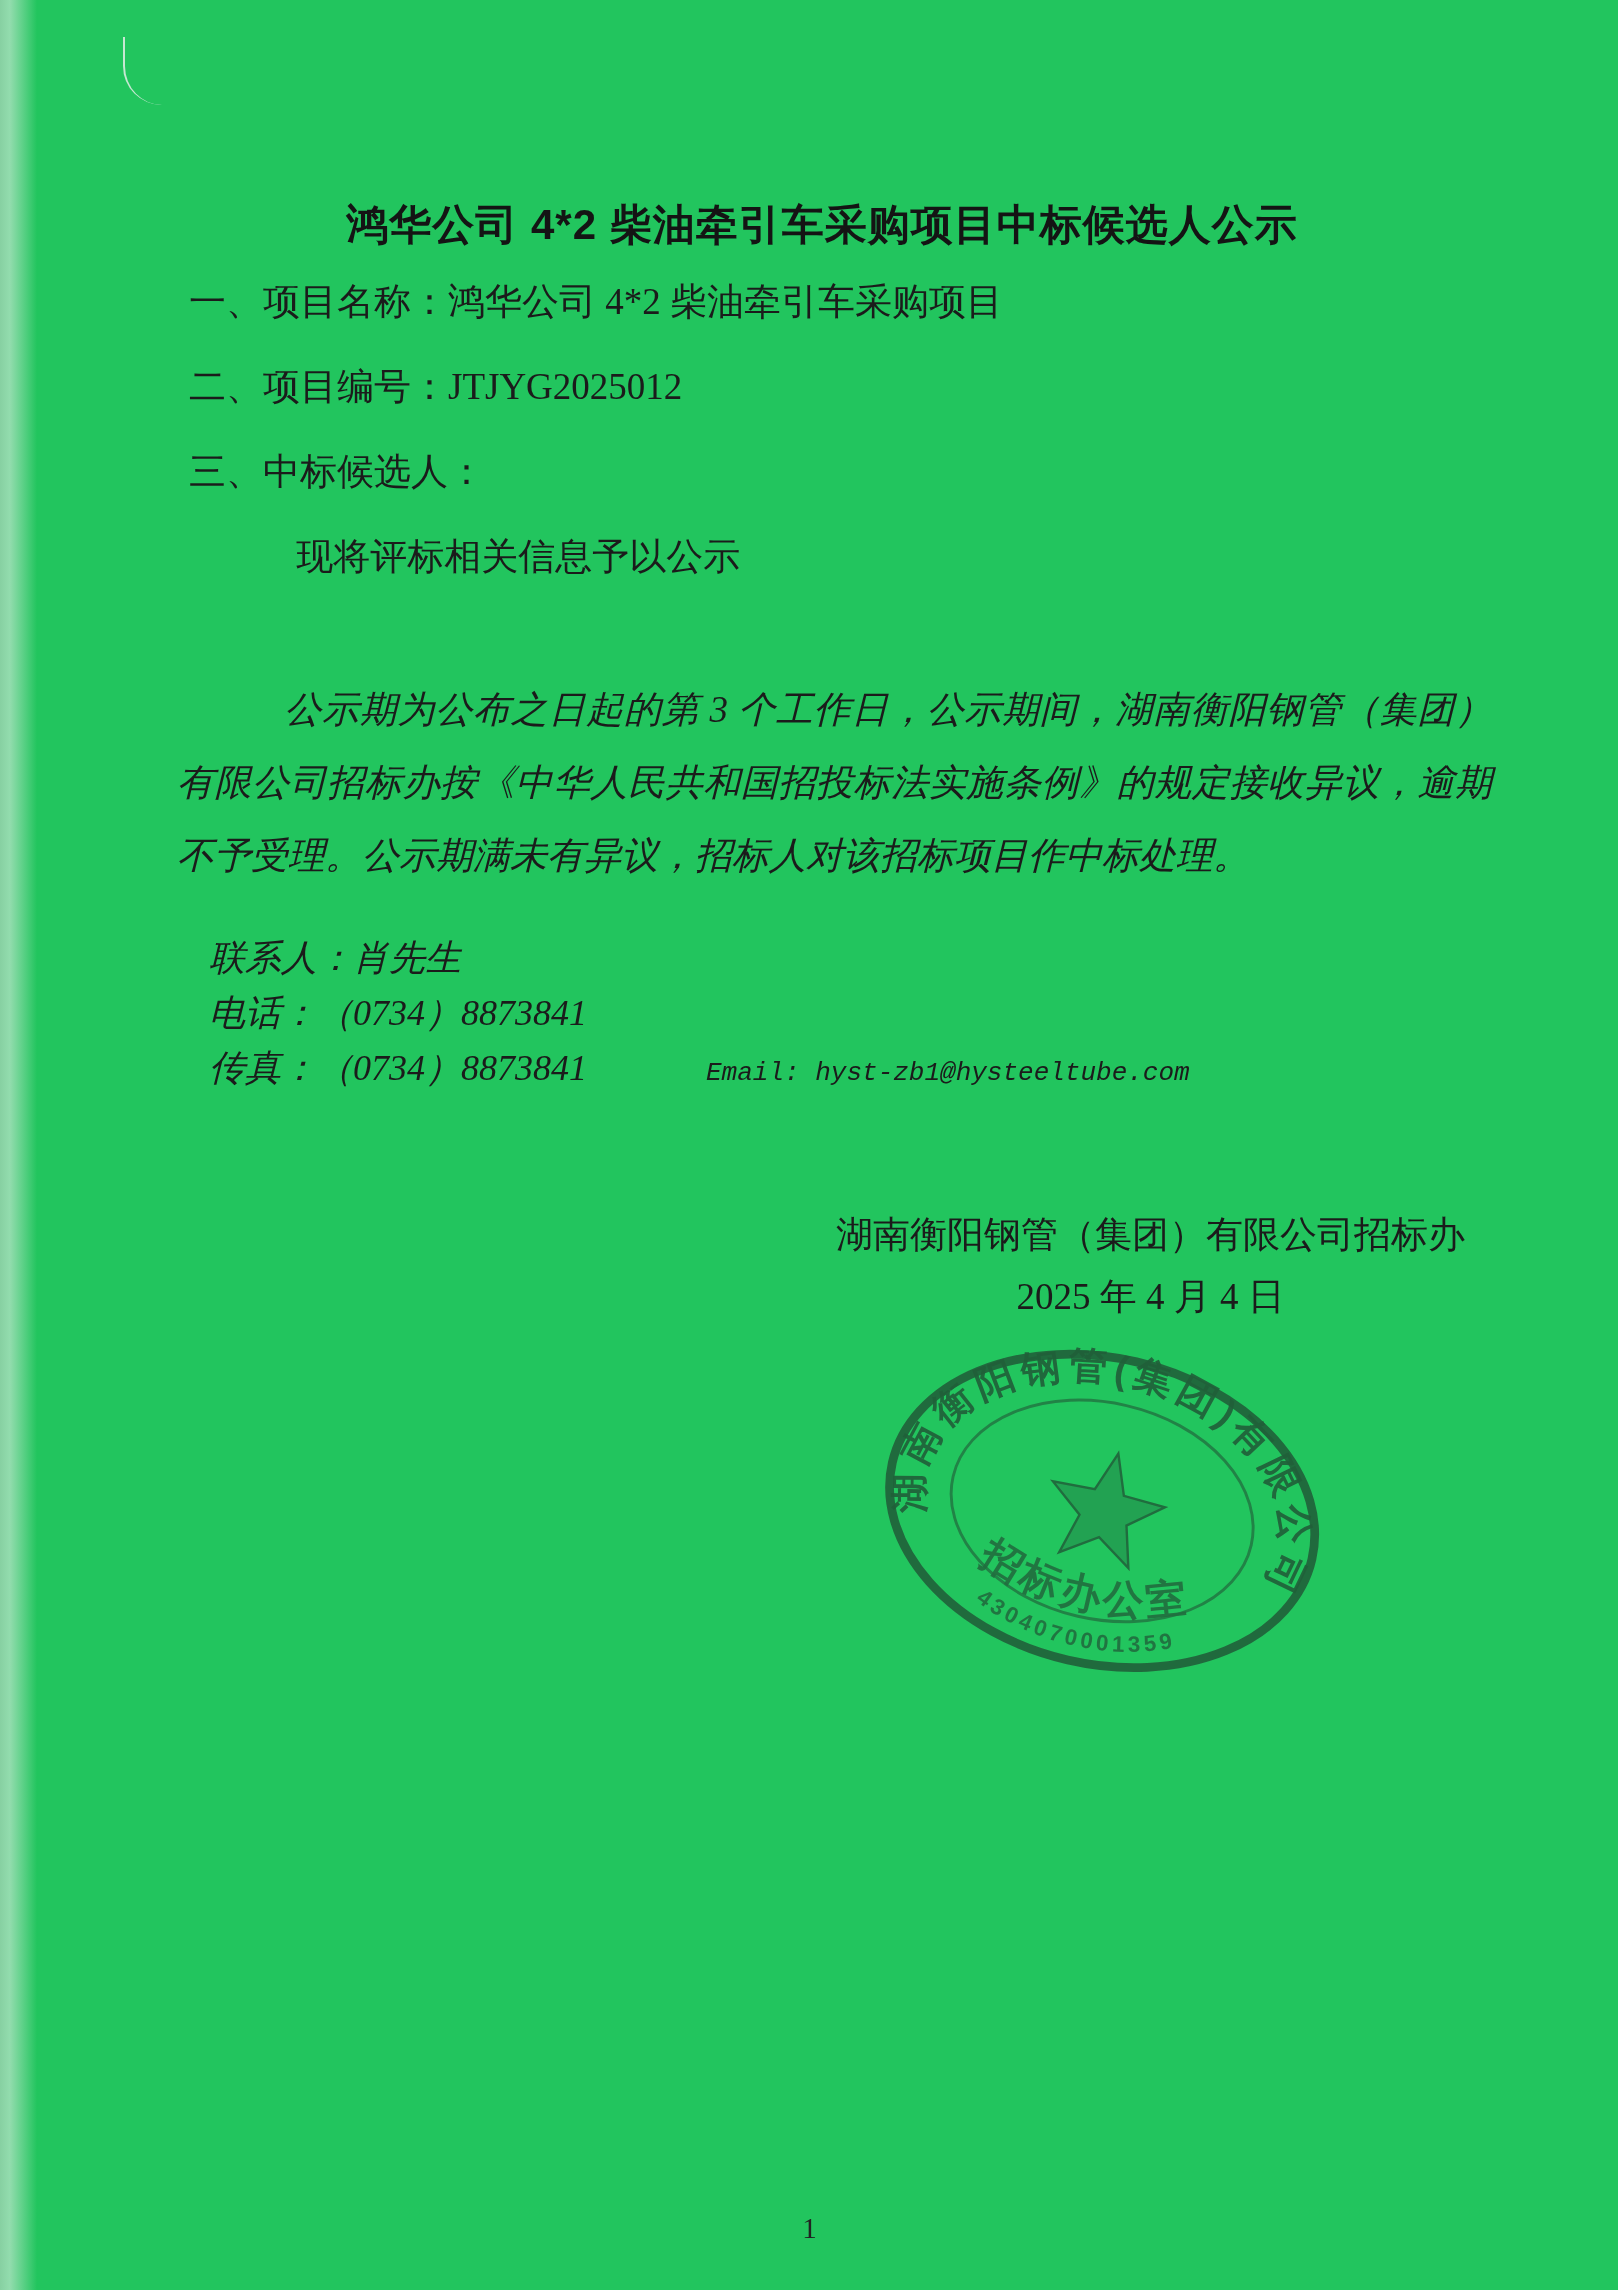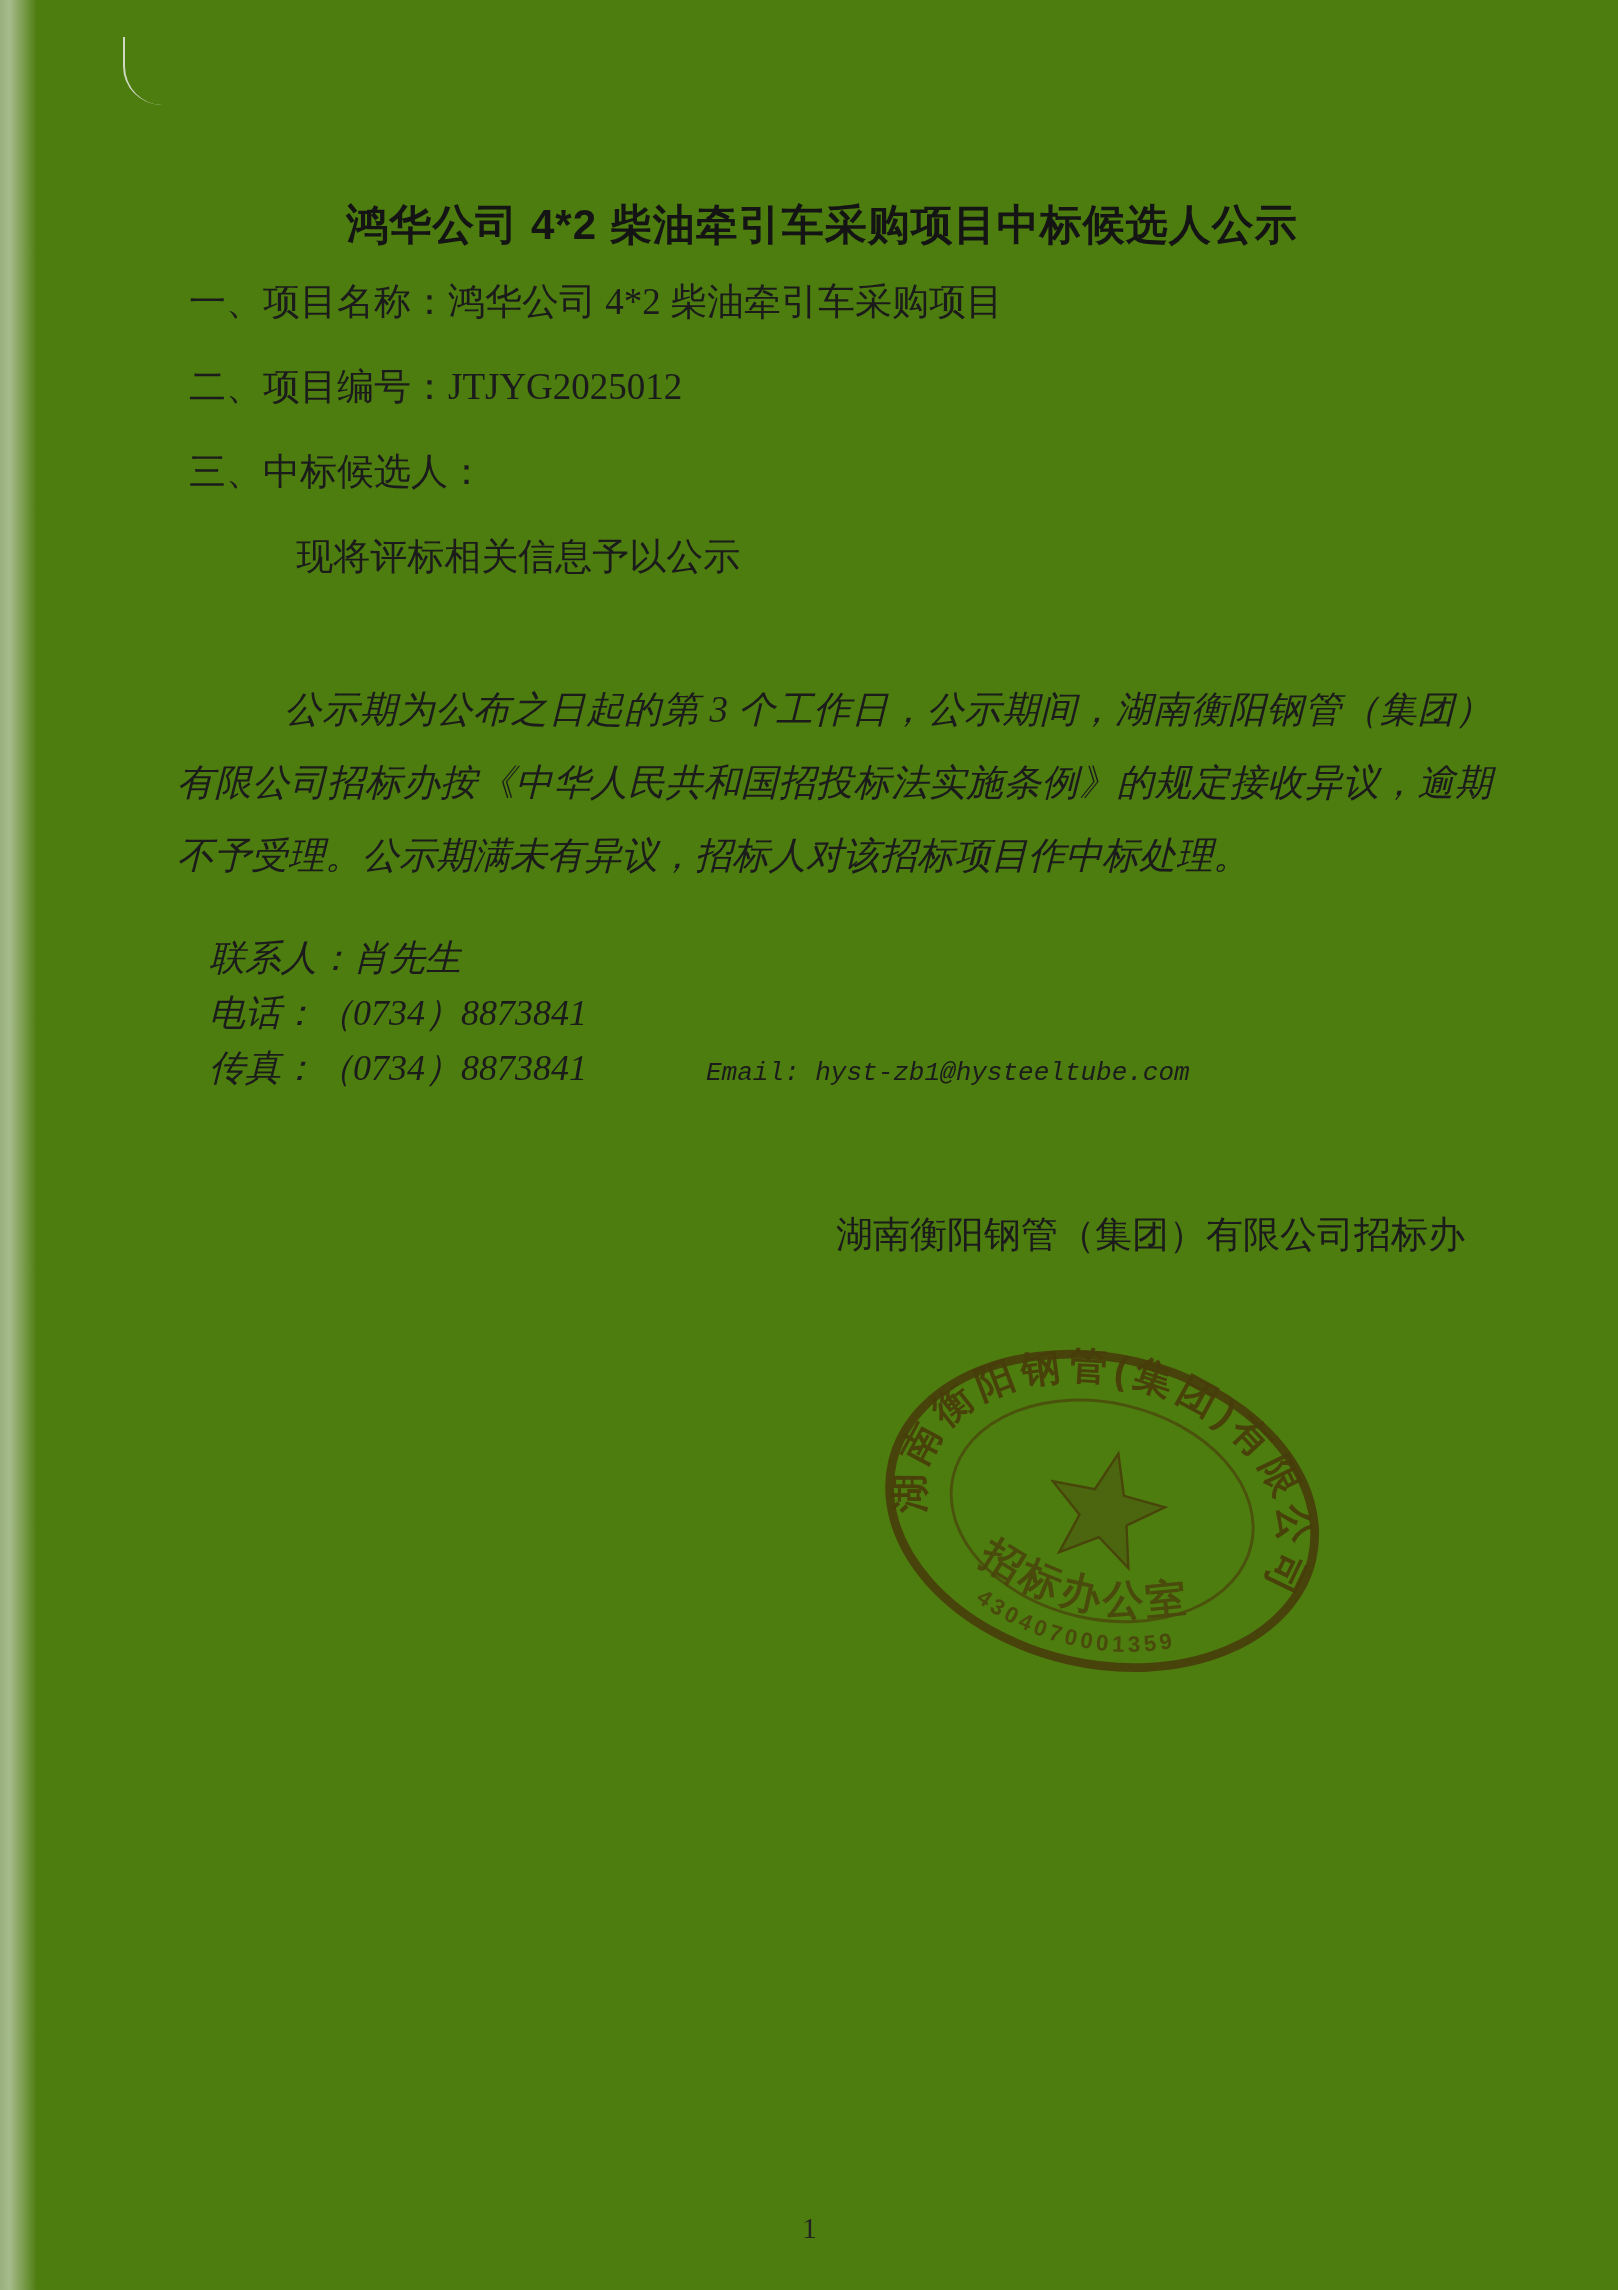--- a/index.html
+++ b/index.html
@@ -1,20 +1,20 @@
 <!DOCTYPE html>
 <html><head>
 <meta charset="utf-8">
 <style>
   html,body{margin:0;padding:0;background:#ffffff;}
   .page{
     position:relative;
     width:1619px;
     height:2291px;
-    background:#4d7c0f;
+    background:#22c55e;
     color:#1b1b1b;
     font-family:"Liberation Serif","DejaVu Serif",serif;
     overflow:hidden;
   }
   
   .scan-edge{
     position:absolute;left:0;top:0;width:37px;height:100%;
     background:linear-gradient(to right,#d9d9d9 0px,#efefef 9.8px,rgba(255,255,255,0) 37px);
     opacity:.55;pointer-events:none;
   }
@@ -98,20 +98,21 @@
     <p class="para notice">公示期为公布之日起的第 3 个工作日，公示期间，湖南衡阳钢管（集团）有限公司招标办按《中华人民共和国招投标法实施条例》的规定接收异议，逾期不予受理。公示期满未有异议，招标人对该招标项目作中标处理。</p>
 
     <div class="contact">
       <p>联系人：肖先生</p>
       <p>电话：（0734）8873841</p>
       <p><span>传真：（0734）8873841</span><span class="email">Email: hyst-zb1@hysteeltube.com</span></p>
     </div>
 
     <div class="signature">
       <p>湖南衡阳钢管（集团）有限公司招标办</p>
+      <p>2025 年 4 月 4 日</p>
     </div>
   </div>
 
   <div class="stamp">
     <svg viewBox="0 0 465 335">
       <defs>
         <path id="ringArc" d="M 71 233 A 186 132 0 1 1 393 233" fill="none"></path>
         <path id="officeArc" d="M 126 248 A 262 238 0 0 0 338 248" fill="none"></path>
         <path id="serialArc" d="M 120 283 A 196 142 0 0 0 344 283" fill="none"></path>
       </defs>

